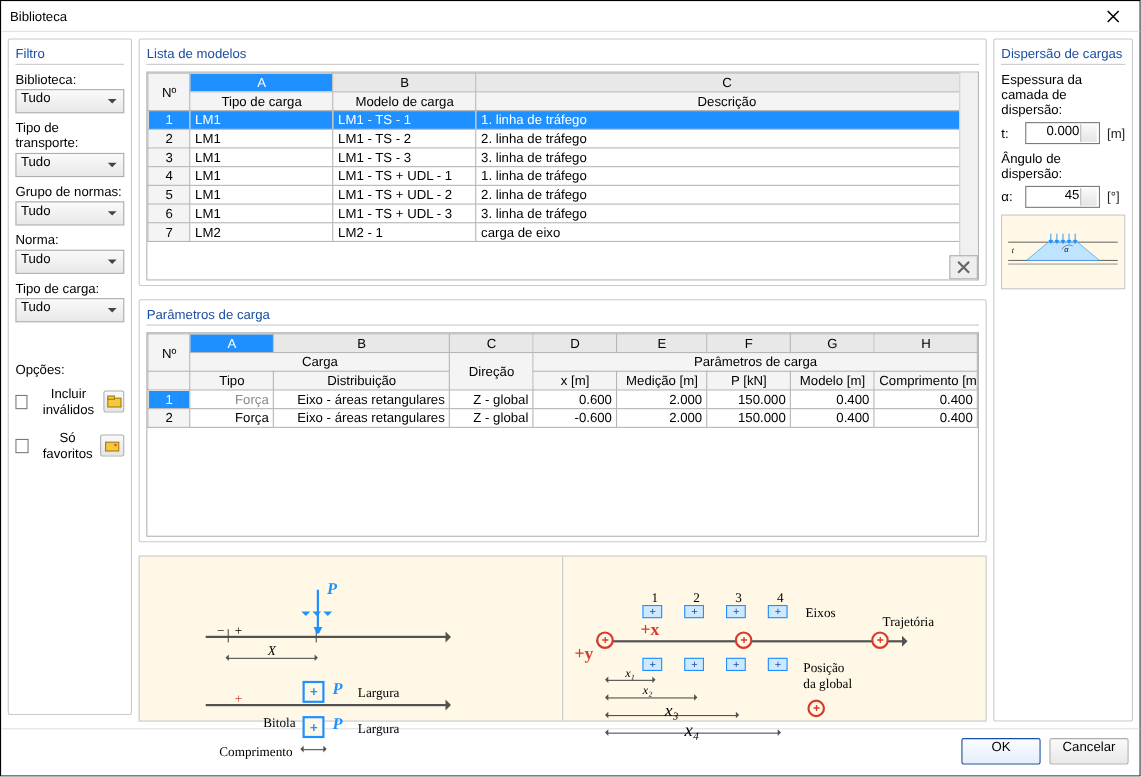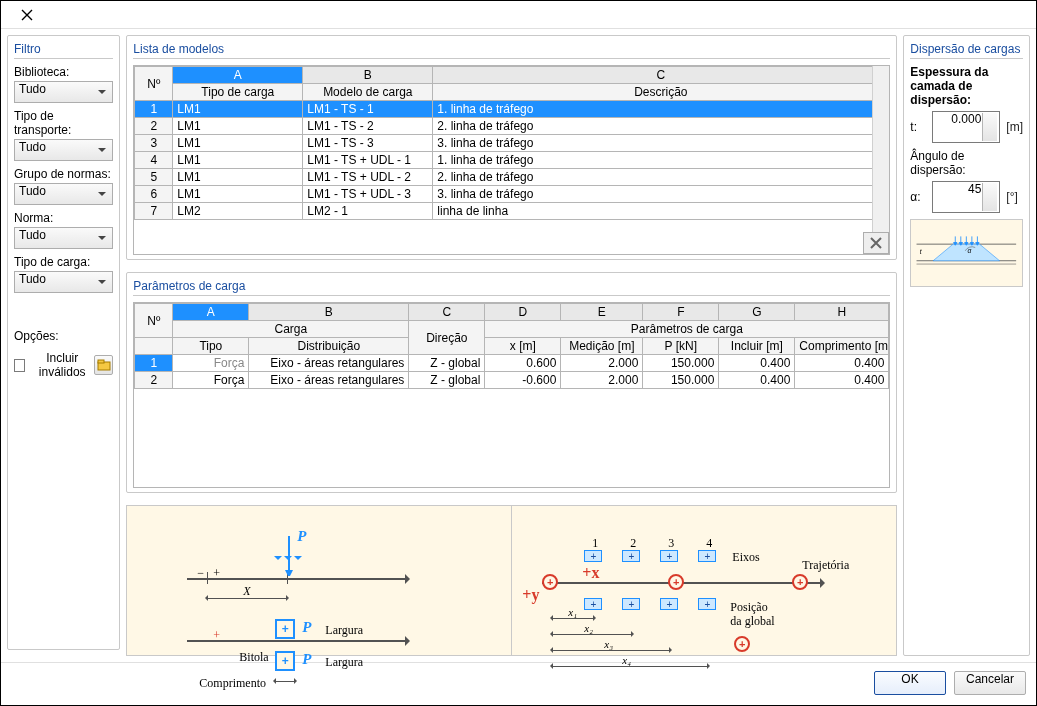--- a/index.html
+++ b/index.html
@@ -26,21 +26,21 @@
 th { background: #f4f4f4; font-weight: normal; text-align:center;}
 th.col-letter { background:#e8e8e8;}
 th.col-letter.sel { background:#1e90ff; color:#fff;}
 td.rowhdr { background:#f4f4f4; text-align:center;}
 td.rowhdr.sel { background:#1e90ff; color:#fff;}
 tr.sel td { background:#1e90ff; color:#fff;}
 tr.sel td.rowhdr { background:#1e90ff; color:#fff;}
 .scroll-hint { position:absolute; right:0; top:0; bottom:0; width:17px; background:#f0f0f0; border-left:1px solid #d0d0d0;}
 .del-btn { position:absolute; right:0; bottom:0; width:26px; height:22px; border:1px solid #adadad; background:#eee; display:flex;align-items:center;justify-content:center; color:#555; cursor:pointer;}
 .spin-row { display:flex; align-items:center; gap:6px; margin:4px 0;}
-.spin-input { width:68px; height:32px; border:1px solid #7a7a7a; text-align:right; padding:0 18px 0 2px; position:relative; background:#fff;}
+.spin-input { width:68px; height:20px; border:1px solid #7a7a7a; text-align:right; padding:0 18px 0 2px; position:relative; background:#fff;}
 .spin-input::after { content:""; position:absolute; right:2px; top:1px; bottom:1px; width:14px; background:linear-gradient(#fafafa,#e4e4e4); border-left:1px solid #b5b5b5;}
 .spin-arrow-up, .spin-arrow-down { position:absolute; right:5px; width:0; height:0; border:3px solid transparent;}
 .spin-arrow-up { top:3px; border-bottom-color:#444;}
 .spin-arrow-down { bottom:3px; border-top-color:#444;}
 .unit { color:#222; }
 .disp-img { width:100%; height:68px; border:1px solid #c9c9c9; background:#fff8e6; position:relative; margin-top:6px;}
 .diag-panel { flex:1; border:1px solid #c9c9c9; background:#fff8e6; display:flex;}
 .diag-half { flex:1; position:relative; }
 .diag-sep { width:1px; background:#c9c9c9;}
 .btnbar { display:flex; justify-content:flex-end; gap:8px; padding:8px 10px 10px; border-top:1px solid #e0e0e0;}
@@ -61,20 +61,21 @@
 .txt-c { text-align:right;}
 .txt-r { text-align:right;}
 .models-wrap { height:190px; position:relative; border:1px solid #b5b5b5;}
 .params-wrap { height:186px; position:relative; border:1px solid #b5b5b5;}
 </style>
 </head>
 <body>
 
 <div class="dialog">
   <div class="titlebar">
+    <div class="title">Biblioteca</div>
     <div class="close">
       <svg width="12" height="12">
           <path d="M1 1 L11 11 M11 1 L1 11" stroke="#000" stroke-width="1.4"></path>
         </svg>
     </div>
   </div>
 
   <div class="content">
 
     <div class="left">
@@ -103,20 +104,32 @@
             <div class="chk"></div>
             <span>Incluir inválidos</span>
           </div>
           <div class="icon-btn">
               <svg width="14" height="12">
                 <rect x="1" y="3" width="12" height="8" fill="#f5c842" stroke="#a67c00"></rect>
                 <rect x="1" y="1" width="6" height="3" fill="#f5c842" stroke="#a67c00"></rect>
               </svg>
             </div>
         </div>
+        <div class="opts-row">
+          <div class="chk-row">
+            <div class="chk"></div>
+            <span>Só favoritos</span>
+          </div>
+          <div class="icon-btn">
+              <svg width="14" height="12">
+                <rect x="1" y="3" width="12" height="8" fill="#f5c842" stroke="#a67c00"></rect>
+                <polygon points="10,4 11,7 8,5 12,5 9,7" fill="#d83a2a"></polygon>
+              </svg>
+            </div>
+        </div>
       </div>
     </div>
 
     <div class="middle">
 
       <div class="panel" style="padding:4px 6px 4px;">
         <div class="fieldset-title">Lista de modelos</div>
         <div class="models-wrap">
           <table id="models-table">
               <colgroup>
@@ -170,21 +183,21 @@
                 <tr class="">
                   <td class="rowhdr txt-c">6</td>
                   <td>LM1</td>
                   <td>LM1 - TS + UDL - 3</td>
                   <td>3. linha de tráfego</td>
                 </tr>
                 <tr class="">
                   <td class="rowhdr txt-c">7</td>
                   <td>LM2</td>
                   <td>LM2 - 1</td>
-                  <td>linha de linha</td>
+                  <td>carga de eixo</td>
                 </tr>
               </tbody>
             </table>
           <div class="scroll-hint"></div>
           <div class="del-btn">
             <svg width="12" height="12">
                 <path d="M1 1 L11 11 M11 1 L1 11" stroke="#666" stroke-width="2"></path>
               </svg>
           </div>
         </div>
@@ -222,21 +235,21 @@
                   <th rowspan="2">Direção</th>
                   <th colspan="5">Parâmetros de carga</th>
                 </tr>
                 <tr>
                   <th></th>
                   <th>Tipo</th>
                   <th>Distribuição</th>
                   <th>x [m]</th>
                   <th>Medição [m]</th>
                   <th>P [kN]</th>
-                  <th>Incluir [m]</th>
+                  <th>Modelo [m]</th>
                   <th>Comprimento [m]</th>
                 </tr>
                 <tr>
                   <td class="rowhdr txt-c sel">1</td>
                   <td class="txt-c" style="color:#888;">Força</td>
                   <td class="txt-c">Eixo - áreas retangulares</td>
                   <td class="txt-c">Z - global</td>
                   <td class="txt-r">0.600</td>
                   <td class="txt-r">2.000</td>
                   <td class="txt-r">150.000</td>
@@ -322,31 +335,31 @@
           <div class="mini-plus" style="left:186px;top:92px;">+</div>
           <span class="plabel" style="left:218px;top:94px;font-style:normal;">Posição</span>
           <span class="plabel" style="left:218px;top:108px;font-style:normal;">da global</span>
           <div class="red-plus" style="left:222px;top:130px;">+</div>
 
           <div class="dim-line" style="left:40px; top:112px; width:42px;"></div>
             <span class="plabel" style="left:56px;top:100px;font-size:11px;">x₁</span>
           <div class="dim-line" style="left:40px; top:128px; width:80px;"></div>
             <span class="plabel" style="left:72px;top:116px;font-size:11px;">x₂</span>
           <div class="dim-line" style="left:40px; top:144px; width:118px;"></div>
-            <span class="plabel" style="left:92px;top:132px;font-size:11px;">x₃</span>
+            <span class="plabel" style="left:92px;top:132px;font-size:16px;">x₃</span>
           <div class="dim-line" style="left:40px; top:160px; width:156px;"></div>
-            <span class="plabel" style="left:110px;top:148px;font-size:11px;">x₄</span>
+            <span class="plabel" style="left:110px;top:148px;font-size:17px;">x₄</span>
         </div>
       </div>
     </div>
 
     <div class="right">
       <div class="panel" style="height:100%;">
         <div class="fieldset-title">Dispersão de cargas</div>
-        <div style="margin-top:4px;font-weight:bold;">Espessura da camada de dispersão:</div>
+        <div style="margin-top:4px;">Espessura da camada de dispersão:</div>
         <div class="spin-row">
           <span style="width:16px;">t:</span>
           <div class="spin-input"><span>0.000</span><span class="spin-arrow-up"></span><span class="spin-arrow-down"></span></div>
           <span class="unit">[m]</span>
         </div>
         <div style="margin-top:6px;">Ângulo de dispersão:</div>
         <div class="spin-row">
           <span style="width:16px;">α:</span>
           <div class="spin-input"><span>45</span><span class="spin-arrow-up"></span><span class="spin-arrow-down"></span></div>
           <span class="unit">[°]</span>

